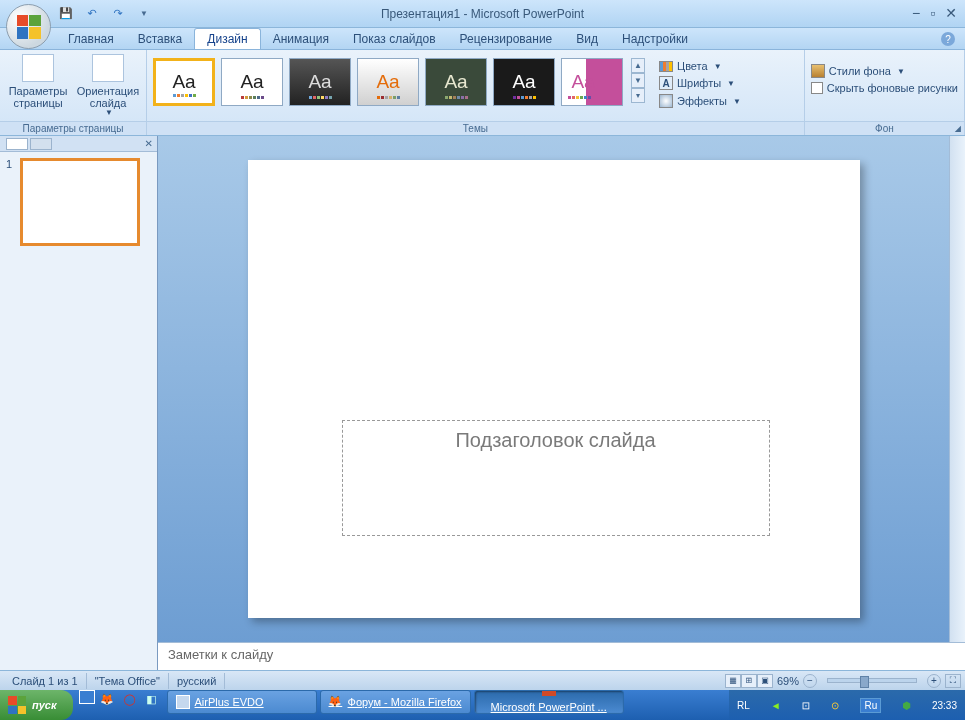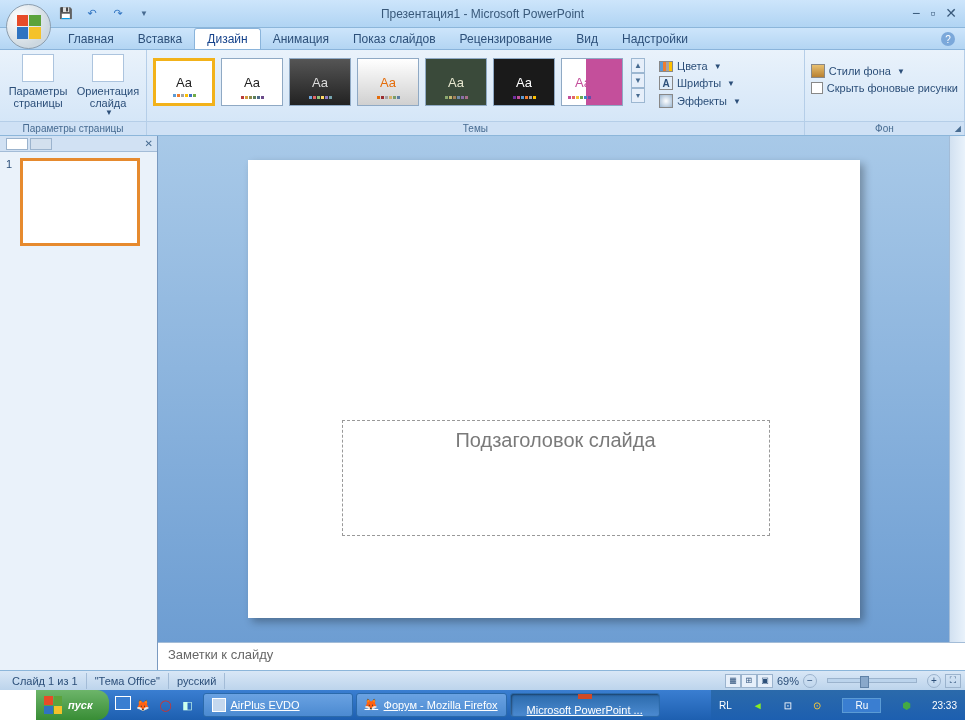--- a/index.html
+++ b/index.html
@@ -24,21 +24,21 @@
 .help-icn{position:absolute;right:10px;top:4px;width:14px;height:14px;border-radius:50%;background:#7ba8da;color:#fff;font-size:10px;display:flex;align-items:center;justify-content:center;}
 .ribbon{height:86px;background:linear-gradient(#e9f2fb,#d1e4f7);display:flex;border-bottom:1px solid #8cb6da;}
 .group{border-right:1px solid #b5cee8;display:flex;flex-direction:column;padding:4px 6px 1px;}
 .group-content{flex:1;display:flex;align-items:flex-start;gap:6px;}
 .group-label{font-size:10px;color:#476b91;text-align:center;padding:1px 0;background:#cfe1f5;margin:0 -6px -1px;border-top:1px solid #b5cee8;position:relative;}
 .dialog-launcher{position:absolute;right:3px;top:2px;font-size:8px;color:#476b91;}
 .big-btn{display:flex;flex-direction:column;align-items:center;font-size:11px;color:#2c4f79;width:64px;cursor:pointer;text-align:center;line-height:1.1;}
 .big-btn .icn{width:32px;height:28px;background:#fff;border:1px solid #acc4de;margin-bottom:3px;}
 .theme-thumb{width:62px;height:48px;border:1px solid #8fa9c4;margin-top:4px;cursor:pointer;display:flex;flex-direction:column;align-items:center;justify-content:center;font-size:14px;position:relative;}
 .theme-thumb.selected{border:3px solid #f2b21a;}
-.theme-thumb .aa{font-size:13px;letter-spacing:0;}
+.theme-thumb .aa{font-size:19px;letter-spacing:0;}
 .theme-thumb .strip{position:absolute;bottom:6px;display:flex;gap:1px;}
 .theme-thumb .strip i{width:3px;height:3px;display:block;}
 .theme-more{width:14px;display:flex;flex-direction:column;margin-top:4px;margin-left:2px;}
 .theme-more span{height:15px;border:1px solid #9cb7d1;background:#e6effa;font-size:8px;display:flex;align-items:center;justify-content:center;color:#476b91;cursor:pointer;}
 .side-btns{display:flex;flex-direction:column;gap:4px;font-size:11px;color:#2c4f79;}
 .side-btns .row{display:flex;align-items:center;gap:4px;cursor:pointer;}
 .color-swatch{width:14px;height:11px;background:linear-gradient(90deg,#5b9bd5 25%,#ed7d31 25% 50%,#a5a5a5 50% 75%,#ffc000 75%);border:1px solid #888;}
 .font-a{font-weight:bold;border:1px solid #888;width:14px;height:14px;font-size:10px;display:flex;align-items:center;justify-content:center;}
 .fx-icn{width:14px;height:14px;border:1px solid #888;background:radial-gradient(circle,#fff,#9cb7d1);}
 .check{width:12px;height:12px;border:1px solid #888;background:#fff;}
@@ -61,21 +61,21 @@
 .scroll-v{width:16px;background:linear-gradient(90deg,#d2e1f1,#e9f2fb);border-left:1px solid #a3bcd7;}
 .notes-pane{height:28px;background:#fff;border-top:1px solid #a3bcd7;padding:4px 10px;font-size:13px;color:#666;}
 .statusbar{height:20px;background:linear-gradient(#d9e7f6,#bcd4ec);border-top:1px solid #8cb6da;display:flex;align-items:center;font-size:11px;color:#2c4f79;padding:0 4px;position:relative;}
 .status-seg{padding:0 8px;border-right:1px solid #a3bcd7;height:16px;display:flex;align-items:center;}
 .status-right{position:absolute;right:4px;display:flex;align-items:center;gap:4px;}
 .view-btns{display:flex;}
 .view-btns span{width:16px;height:14px;border:1px solid #9bb3cd;background:#e6effa;cursor:pointer;display:flex;align-items:center;justify-content:center;font-size:8px;}
 .zoom-slider{width:90px;height:5px;background:#bcd4ec;border:1px solid #9bb3cd;position:relative;margin:0 6px;}
 .zoom-slider::after{content:"";position:absolute;left:32px;top:-3px;width:7px;height:10px;background:#89a8ca;border:1px solid #6082a7;}
 .zoom-btn{width:14px;height:14px;border:1px solid #9bb3cd;border-radius:50%;font-size:10px;display:flex;align-items:center;justify-content:center;cursor:pointer;}
-.taskbar{height:30px;background:linear-gradient(#3a7ed1,#1d5fb0);display:flex;align-items:center;color:#fff;font-size:11px;margin-left:36px;}
+.taskbar{height:30px;background:linear-gradient(#3a7ed1,#1d5fb0);display:flex;color:#fff;font-size:11px;}
 .start-btn{height:30px;padding:0 16px 0 8px;background:linear-gradient(#6db56a,#388d35);display:flex;align-items:center;gap:6px;font-weight:bold;font-style:italic;border-radius:0 12px 12px 0;}
 .start-logo{width:18px;height:18px;display:grid;grid-template-columns:1fr 1fr;grid-template-rows:1fr 1fr;gap:1px;}
 .start-logo span:nth-child(1){background:#e74b28;}
 .start-logo span:nth-child(2){background:#5ca33b;}
 .start-logo span:nth-child(3){background:#2f73c1;}
 .start-logo span:nth-child(4){background:#f4c22a;}
 .ql{display:flex;gap:4px;padding:0 6px;}
 .ql span{width:18px;height:18px;display:flex;align-items:center;justify-content:center;}
 .task-btn{height:24px;background:linear-gradient(#6aa2e2,#4b8ad1);border:1px solid #2b6aab;border-radius:3px;padding:0 8px;display:flex;align-items:center;gap:5px;margin-right:3px;min-width:150px;cursor:pointer;text-decoration:underline;}
 .task-btn.active{background:linear-gradient(#2b6aab,#4b8ad1);box-shadow:inset 1px 1px 2px rgba(0,0,0,0.4);flex-direction:column;}
@@ -335,18 +335,18 @@
       </div>
     <div class="task-btn active">
         <span class="app-icn" style="background:#d04a27"></span>
         <span>Microsoft PowerPoint ...</span>
       </div>
     <div class="tray">
       <span>RL</span>
       <span style="color:#8e2">◄</span>
       <span style="color:#fff">⊡</span>
       <span style="color:#fc3">⊙</span>
-      <span style="background:#3a7ed1;padding:1px 12px;border:1px solid #5b9bd5">Ru</span>
+      <span style="background:#3a7ed1;padding:1px 3px;border:1px solid #5b9bd5">Ru</span>
       <span style="color:#4a4">⬢</span>
       <span class="clock">23:33</span>
     </div>
   </div>
 </div>
 
 </body></html>

